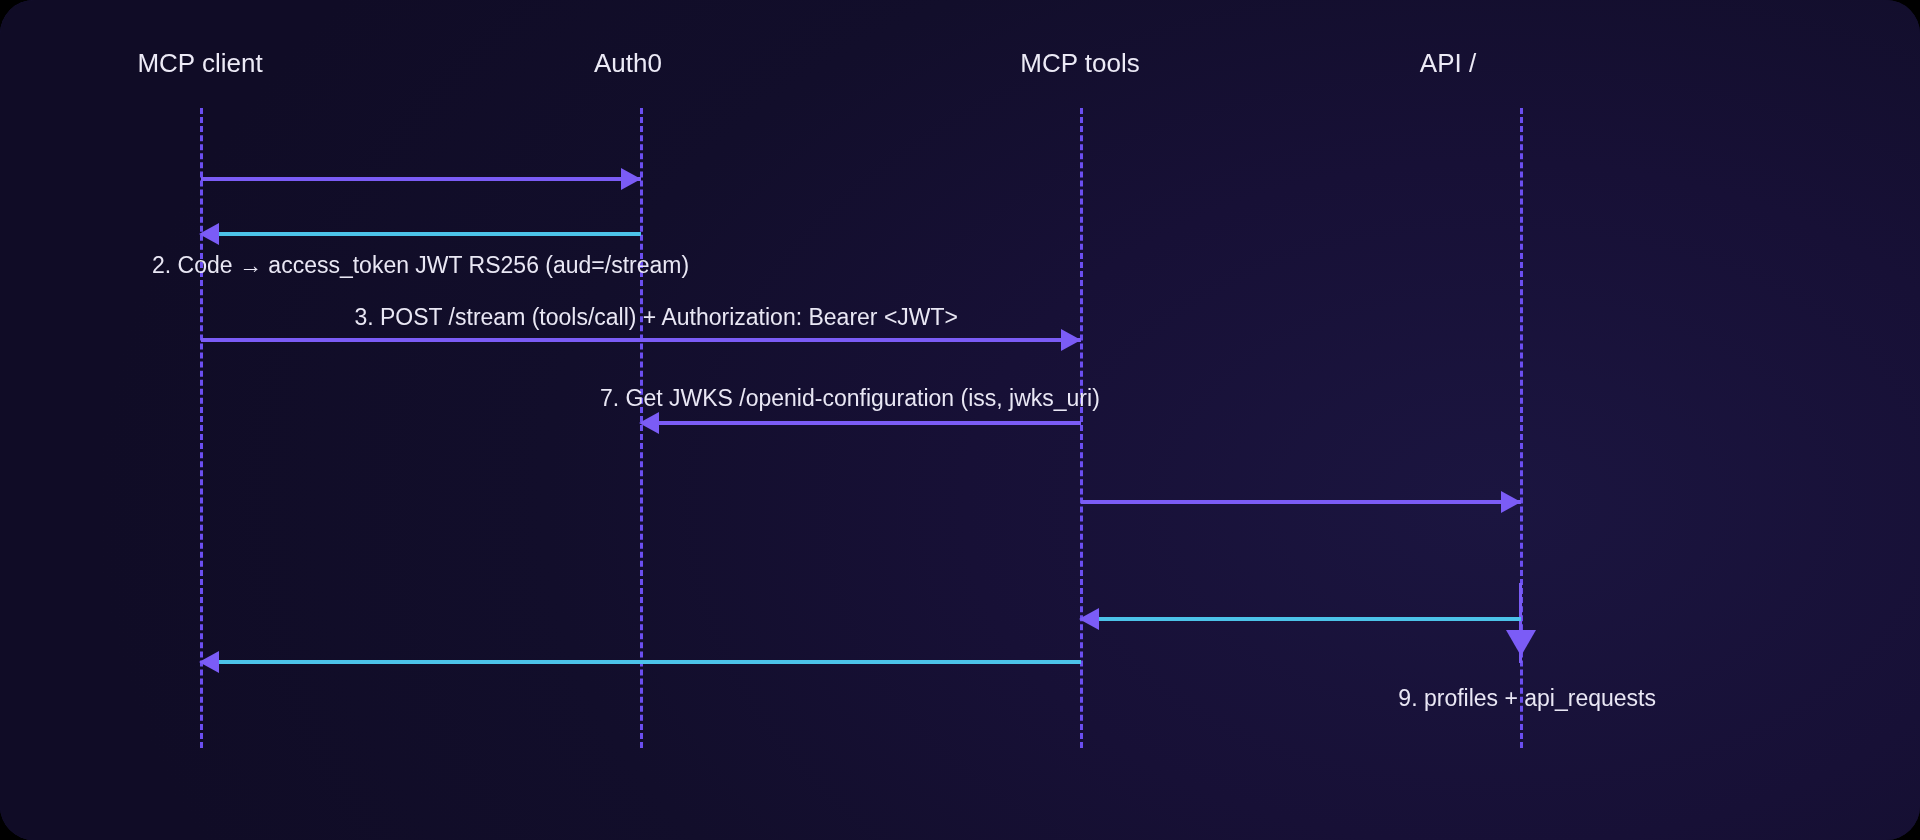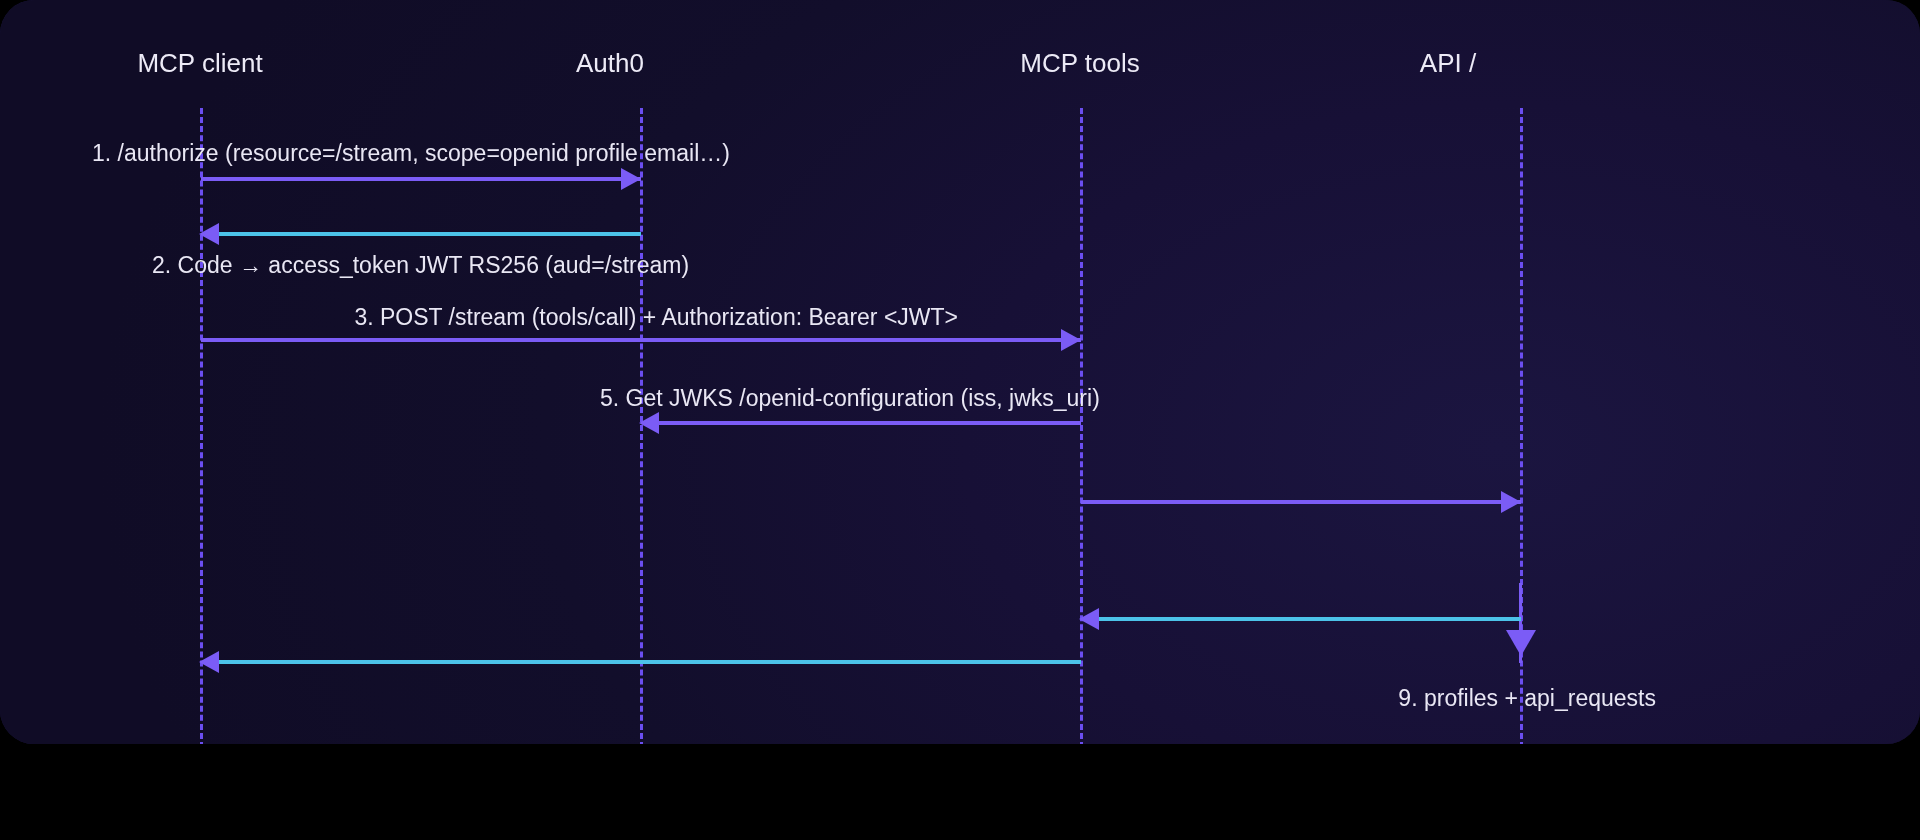--- a/index.html
+++ b/index.html
@@ -1,20 +1,20 @@
 <!DOCTYPE html>
 <html><head>
 <meta charset="utf-8">
 <style>
   html,body{margin:0;padding:0;background:#000;}
   body{width:1920px;height:840px;overflow:hidden;
        font-family:"Liberation Sans",sans-serif;}
 
   #canvas{
-    position:absolute; left:0; top:0; width:1920px; height:744px;
+    position:absolute; left:0; top:0; width:1920px; height:840px;
     background:#0b0a1e; border-radius:34px; overflow:hidden;
   }
   
   #plate{
     position:absolute; inset:0;
     background:
       radial-gradient(1400px 900px at 78% 60%, #1b1540 0%, #171036 38%, #120e2b 68%, #100c26 100%),
       linear-gradient(135deg,#15103a 0%,#120e2d 55%,#100c26 100%);
   }
 
@@ -56,42 +56,41 @@
   }
   .msg-label.right-anchor{ transform:translateX(-100%); }
 </style>
 </head>
 <body>
 
 <div id="canvas">
   <div id="plate"></div>
 
   <div class="actor" style="left:200px">MCP client</div>
-  <div class="actor" style="left:610px">Auth0</div>
+  <div class="actor" style="left:628px">Auth0</div>
   <div class="actor" style="left:1080px">MCP tools</div>
   <div class="actor" style="left:1448px">API /</div>
 
   <div class="lifeline" style="left:200px"></div>
   <div class="lifeline" style="left:640px"></div>
   <div class="lifeline" style="left:1080px"></div>
   <div class="lifeline" style="left:1520px"></div>
 
-  <div class="msg-label" style="left:92px; top:140px">1. /authorize (resource=/stream, scope=openid profile email…)</div>
   <div class="msg-line purple" style="left:201px; top:177px; width:440px"></div>
   <div class="head right" style="left:621px; top:168px"></div>
 
   <div class="msg-line cyan" style="left:213px; top:232px; width:428px"></div>
   <div class="head left" style="left:199px; top:223px"></div>
   <div class="msg-label" style="left:152px; top:252px">2. Code → access_token JWT RS256 (aud=/stream)</div>
 
   <div class="msg-label right-anchor" style="left:958px; top:304px">3. POST /stream (tools/call) + Authorization: Bearer &lt;JWT&gt;</div>
   <div class="msg-line purple" style="left:201px; top:338px; width:880px"></div>
   <div class="head right" style="left:1061px; top:329px"></div>
 
-  <div class="msg-label" style="left:600px; top:385px">5. Get JWKS /openid-configuration (iss, jwks_uri)</div>
+  <div class="msg-label" style="left:600px; top:385px">7. Get JWKS /openid-configuration (iss, jwks_uri)</div>
   <div class="msg-line purple" style="left:653px; top:421px; width:428px"></div>
   <div class="head left" style="left:639px; top:412px"></div>
 
   <div class="msg-line purple" style="left:1081px; top:500px; width:440px"></div>
   <div class="head right" style="left:1501px; top:491px"></div>
 
   <div class="lifeline-solid" style="left:1519px; top:583px; height:80px"></div>
   <div class="head down" style="left:1506px; top:630px"></div>
 
   <div class="msg-line cyan" style="left:1093px; top:617px; width:428px"></div>

